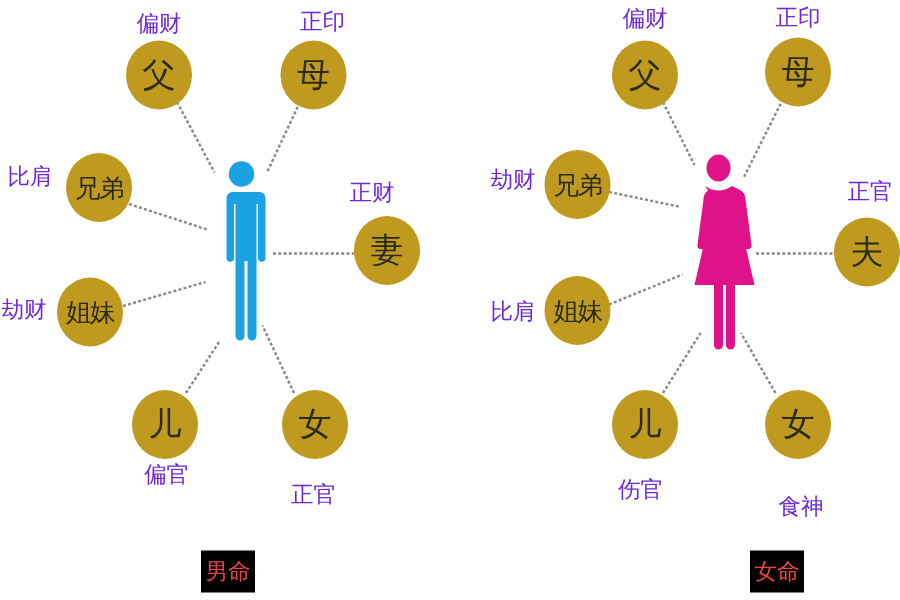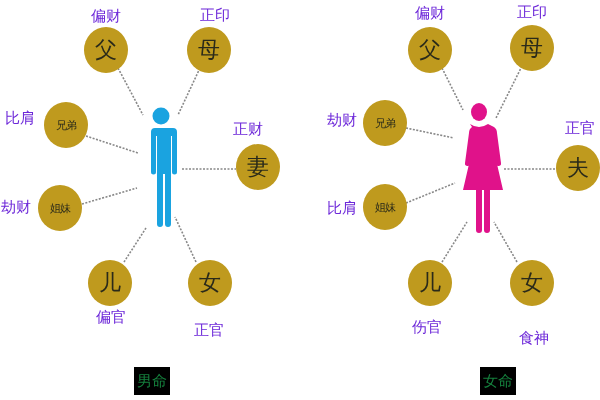--- a/index.html
+++ b/index.html
@@ -1,21 +1,21 @@
 <!DOCTYPE html>
 <html><head>
 <meta charset="utf-8">
 <style>
   html,body{margin:0;padding:0;background:#ffffff;}
   body{width:600px;height:400px;position:relative;overflow:hidden;font-family:"DejaVu Sans","Liberation Sans",sans-serif;}
   .layer{position:absolute;left:0;top:0;width:600px;height:400px;}
   .node{position:absolute;width:44px;height:46px;border-radius:50%;background:#bf9a1e;display:flex;align-items:center;justify-content:center;color:#2a2a1a;font-size:22px;transform:translate(-50%,-50%);}
-  .node.two{font-size:11px;letter-spacing:-1px;}
+  .node.two{font-size:17px;letter-spacing:-1px;}
   .lbl{position:absolute;font-size:15px;color:#6d28d9;transform:translate(-50%,-50%);white-space:nowrap;}
-  .caption{position:absolute;background:#000;color:#15803d;font-size:15px;padding:4px 3px;line-height:20px;transform:translate(-50%,0);}
+  .caption{position:absolute;background:#000;color:#ef4444;font-size:15px;padding:4px 3px;line-height:20px;transform:translate(-50%,0);}
 </style>
 </head>
 <body>
 
 <svg class="layer" viewBox="0 0 600 400">
   <g stroke="#888" stroke-width="1.6" stroke-dasharray="2,1.5" fill="none">
 
     <line x1="118" y1="68" x2="143" y2="115"></line>
     <line x1="200" y1="68" x2="178" y2="115"></line>
     <line x1="86" y1="136" x2="138" y2="153"></line>
@@ -88,14 +88,14 @@
 
   <div class="node two" style="left:385px;top:207px">姐妹</div>
   <div class="lbl" style="left:342px;top:208px">比肩</div>
 
   <div class="node" style="left:430px;top:283px">儿</div>
   <div class="lbl" style="left:427px;top:327px">伤官</div>
 
   <div class="node" style="left:532px;top:283px">女</div>
   <div class="lbl" style="left:534px;top:338px">食神</div>
 
-  <div class="caption" style="left:498px;top:367px">女命</div>
+  <div class="caption" style="left:518px;top:367px">女命</div>
 </div>
 
 </body></html>

